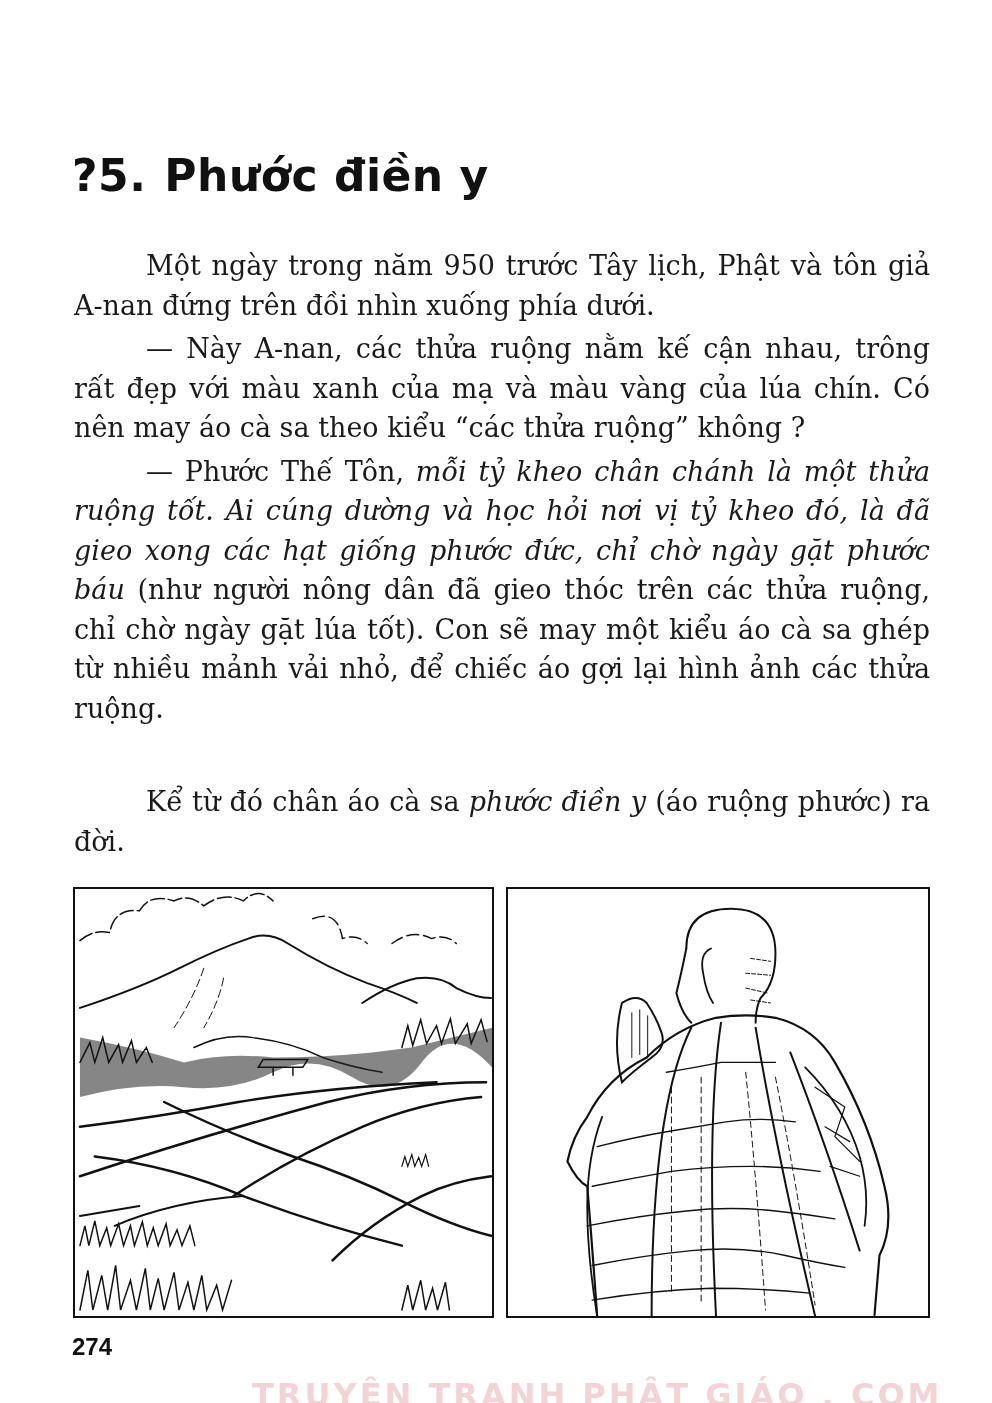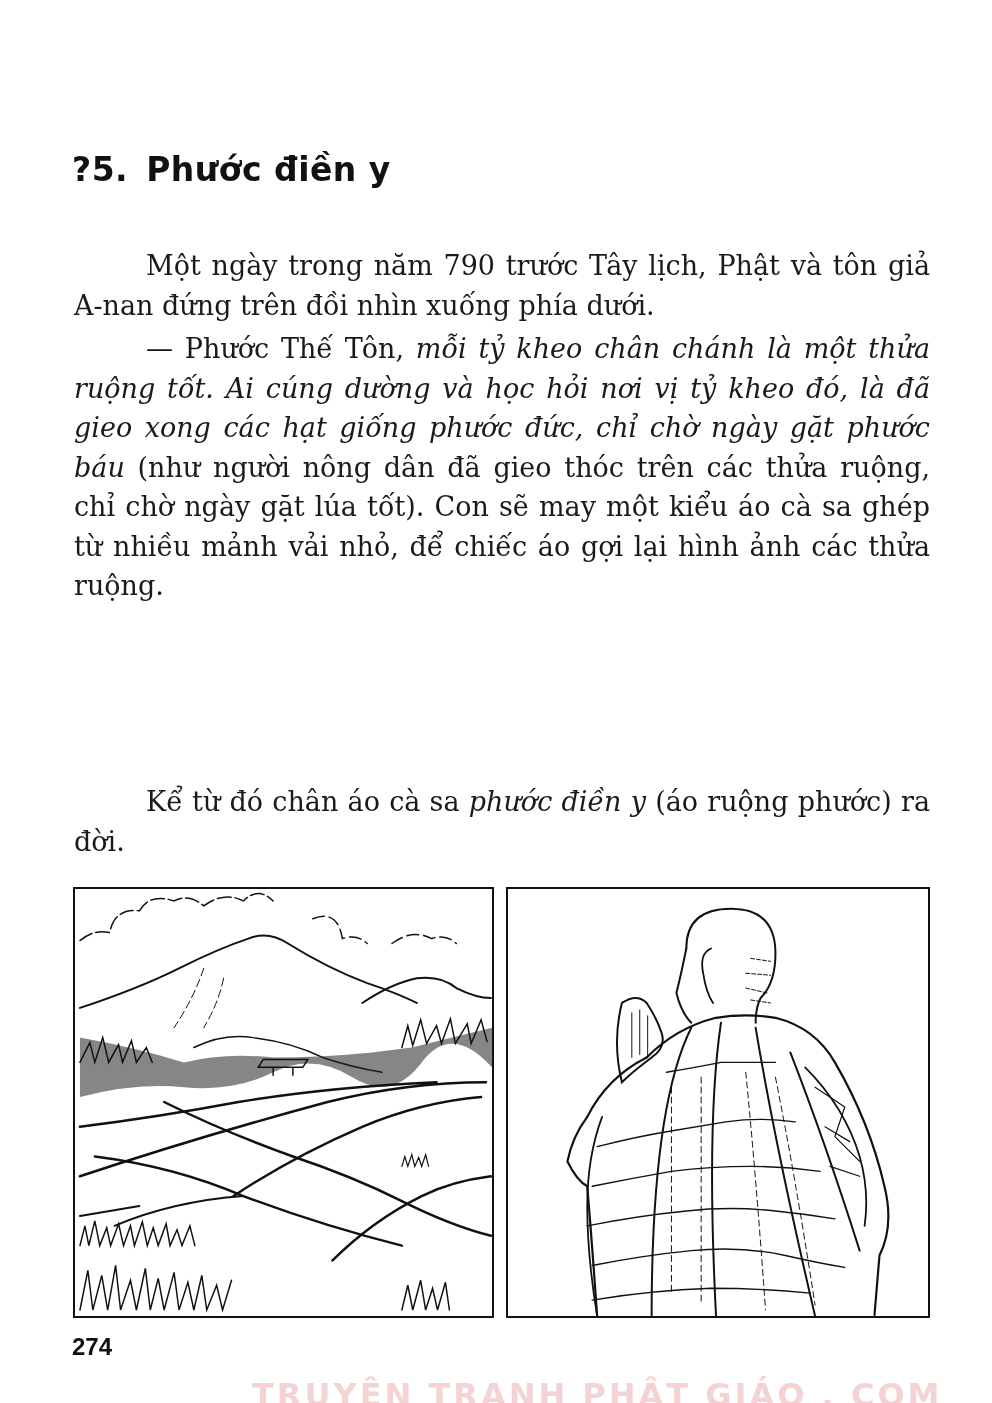--- a/index.html
+++ b/index.html
@@ -1,20 +1,20 @@
 <!DOCTYPE html>
 <html><head>
 <meta charset="utf-8">
 <style>
   html, body { margin: 0; padding: 0; background: #ffffff; }
   body { width: 992px; height: 1403px; position: relative; overflow: hidden; color: #1a1a1a; }
   .title {
     position: absolute; left: 72px; top: 150px;
     font-family: "DejaVu Sans", sans-serif; font-weight: bold;
-    font-size: 33px; letter-spacing: 0.5px; color: #111;
+    font-size: 44px; letter-spacing: 0.5px; color: #111;
   }
   .title .num { margin-right: 18px; }
   .body-text {
     position: absolute; left: 74px; width: 856px;
     font-family: "DejaVu Serif", serif; font-size: 27px; line-height: 39.5px;
     text-align: justify; color: #1a1a1a;
   }
   .body-text p { margin: 0; text-indent: 72px; }
   .body-text p + p { margin-top: 4px; }
   .body-text em { }
@@ -38,21 +38,22 @@
   }
 </style>
 </head>
 <body>
 
 <div class="title">
   <span class="num">?5.</span><span>Phước điền y</span>
 </div>
 
 <div class="body-text" id="p1">
-  <p>Một ngày trong năm 790 trước Tây lịch, Phật và tôn giả A-nan đứng trên đồi nhìn xuống phía dưới.</p>
+  <p>Một ngày trong năm 950 trước Tây lịch, Phật và tôn giả A-nan đứng trên đồi nhìn xuống phía dưới.</p>
+  <p>— Này A-nan, các thửa ruộng nằm kế cận nhau, trông rất đẹp với màu xanh của mạ và màu vàng của lúa chín. Có nên may áo cà sa theo kiểu “các thửa ruộng” không ?</p>
   <p><span>— Phước Thế Tôn, </span><em>mỗi tỷ kheo chân chánh là một thửa ruộng tốt. Ai cúng dường và học hỏi nơi vị tỷ kheo đó, là đã gieo xong các hạt giống phước đức, chỉ chờ ngày gặt phước báu</em><span> (như người nông dân đã gieo thóc trên các thửa ruộng, chỉ chờ ngày gặt lúa tốt). Con sẽ may một kiểu áo cà sa ghép từ nhiều mảnh vải nhỏ, để chiếc áo gợi lại hình ảnh các thửa ruộng.</span></p>
 </div>
 
 <div class="body-text" id="p-last">
   <p><span>Kể từ đó chân áo cà sa </span><em>phước điền y</em><span> (áo ruộng phước) ra đời.</span></p>
 </div>
 
 <div class="panel" id="panel-left">
   <svg viewBox="0 0 421 431" fill="none" stroke="#111" stroke-linecap="round">
 

